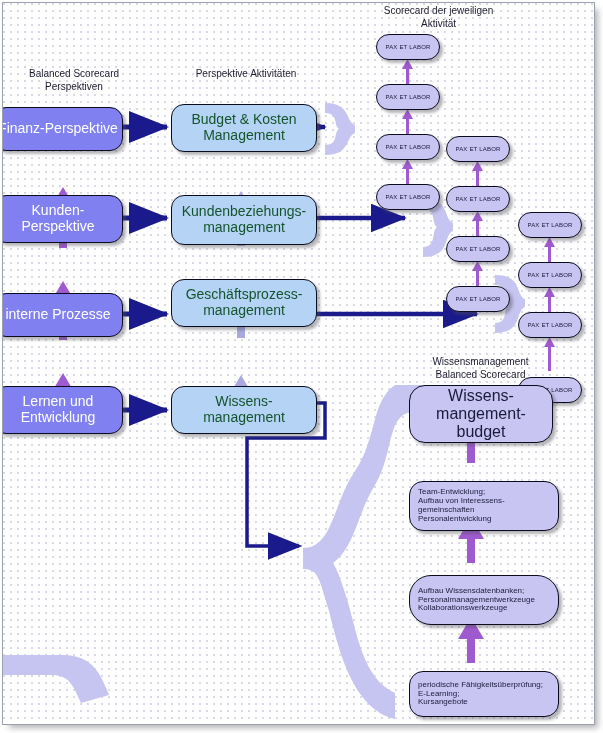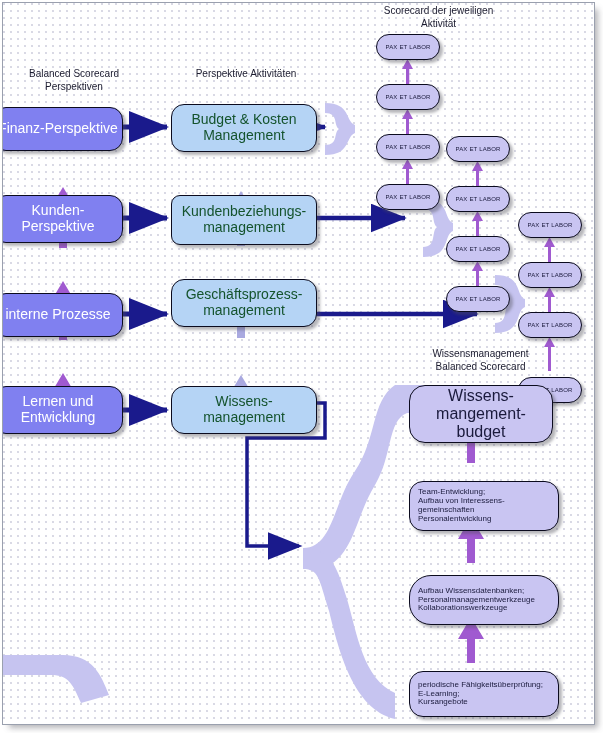--- a/index.html
+++ b/index.html
@@ -199,33 +199,33 @@
       <g stroke="#1a1a8c" stroke-width="3.5" fill="none">
         <path d="M312 400 L 322 400 L 322 435 L 244 435 L 244 543 L 296 543" marker-end="url(#ahDarkThin)"></path>
       </g>
     </svg>
 
     <div class="caption" style="left:6px;top:64px;width:130px;">Balanced Scorecard
 Perspektiven</div>
     <div class="caption" style="left:168px;top:64px;width:150px;">Perspektive Aktivitäten</div>
     <div class="caption" style="left:358px;top:1px;width:155px;">Scorecard der jeweiligen
 Aktivität</div>
-    <div class="caption" style="left:400px;top:344px;width:155px;">Wissensmanagement
+    <div class="caption" style="left:400px;top:352px;width:155px;">Wissensmanagement
 Balanced Scorecard</div>
 
     <div class="node persp" style="left:-10px;top:104px;width:130px;height:44px;">Finanz-Perspektive</div>
     <div class="node persp" style="left:-10px;top:192px;width:130px;height:48px;">Kunden-
 Perspektive</div>
     <div class="node persp" style="left:-10px;top:290px;width:130px;height:44px;">interne Prozesse</div>
     <div class="node persp" style="left:-10px;top:383px;width:130px;height:48px;">Lernen und
 Entwicklung</div>
 
     <div class="node activity" style="left:168px;top:101px;width:146px;height:48px;">Budget &amp; Kosten
 Management</div>
-    <div class="node activity" style="left:168px;top:192px;width:146px;height:50px;border-radius:9px;">Kundenbeziehungs-
+    <div class="node activity" style="left:168px;top:192px;width:146px;height:50px;">Kundenbeziehungs-
 management</div>
     <div class="node activity" style="left:168px;top:276px;width:146px;height:48px;">Geschäftsprozess-
 management</div>
     <div class="node activity" style="left:168px;top:383px;width:146px;height:48px;">Wissens-
 management</div>
 
     <div class="node kpi" style="left:373px;top:31px;width:64px;height:26px;">PAX ET LABOR</div>
     <div class="node kpi" style="left:373px;top:81px;width:64px;height:26px;">PAX ET LABOR</div>
     <div class="node kpi" style="left:373px;top:131px;width:64px;height:26px;">PAX ET LABOR</div>
     <div class="node kpi" style="left:373px;top:181px;width:64px;height:26px;">PAX ET LABOR</div>

